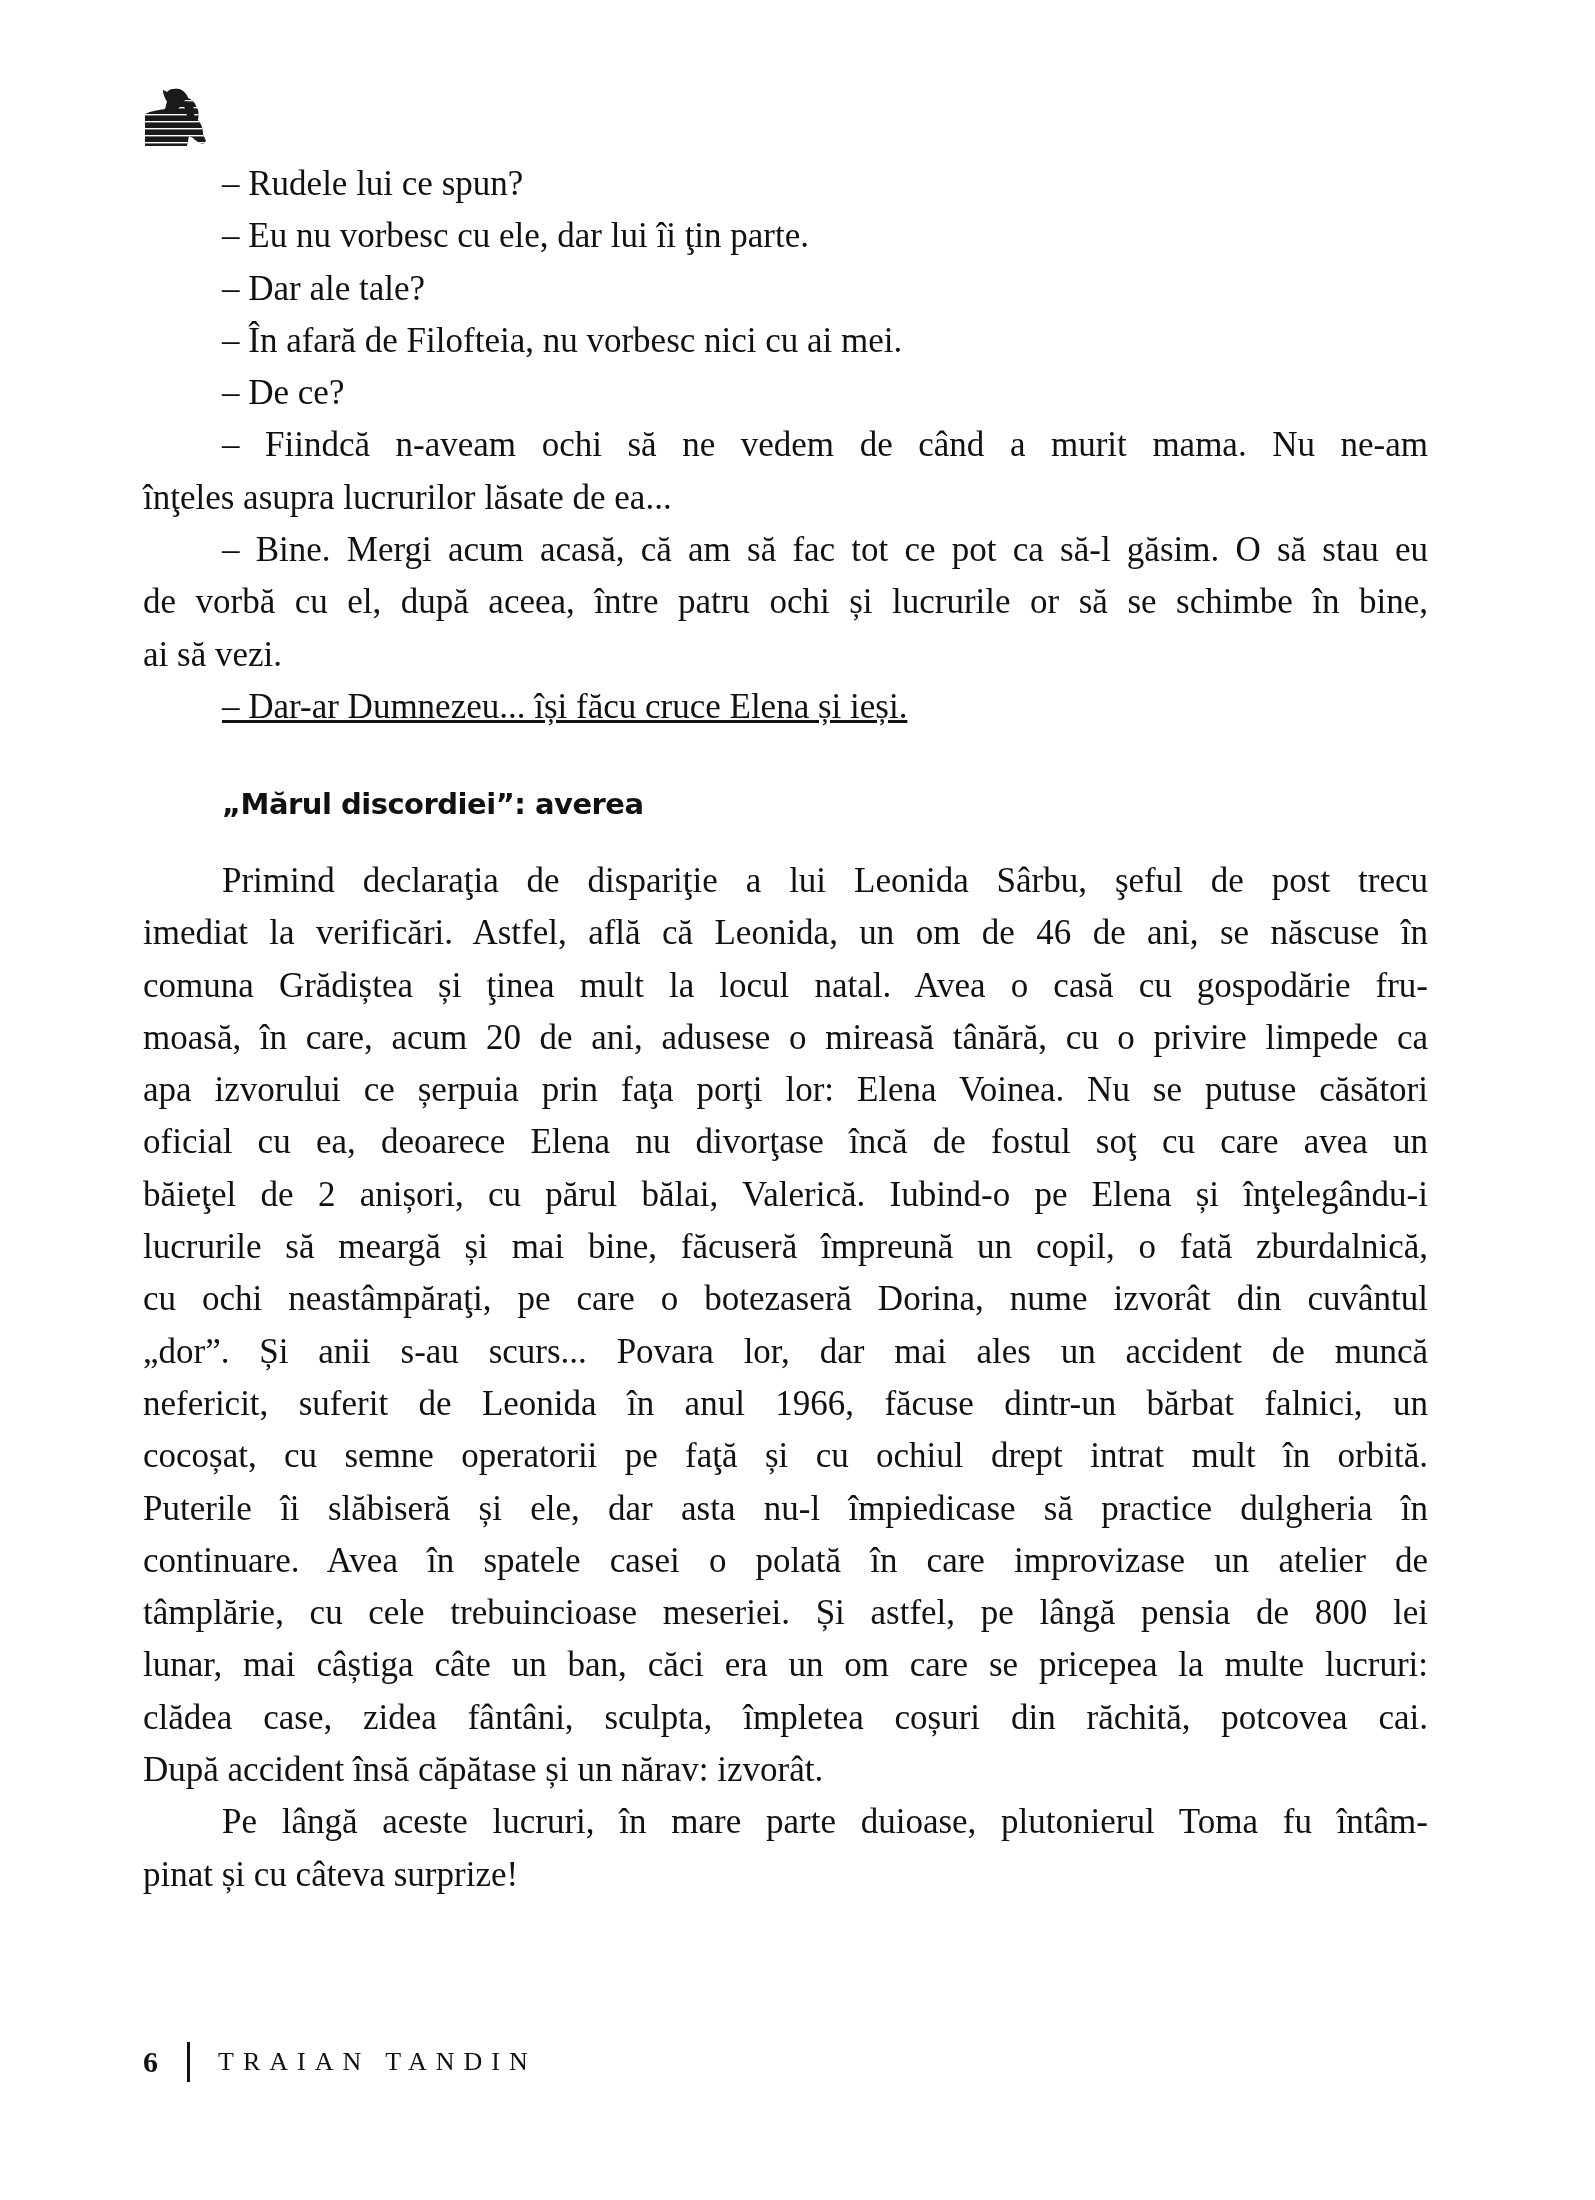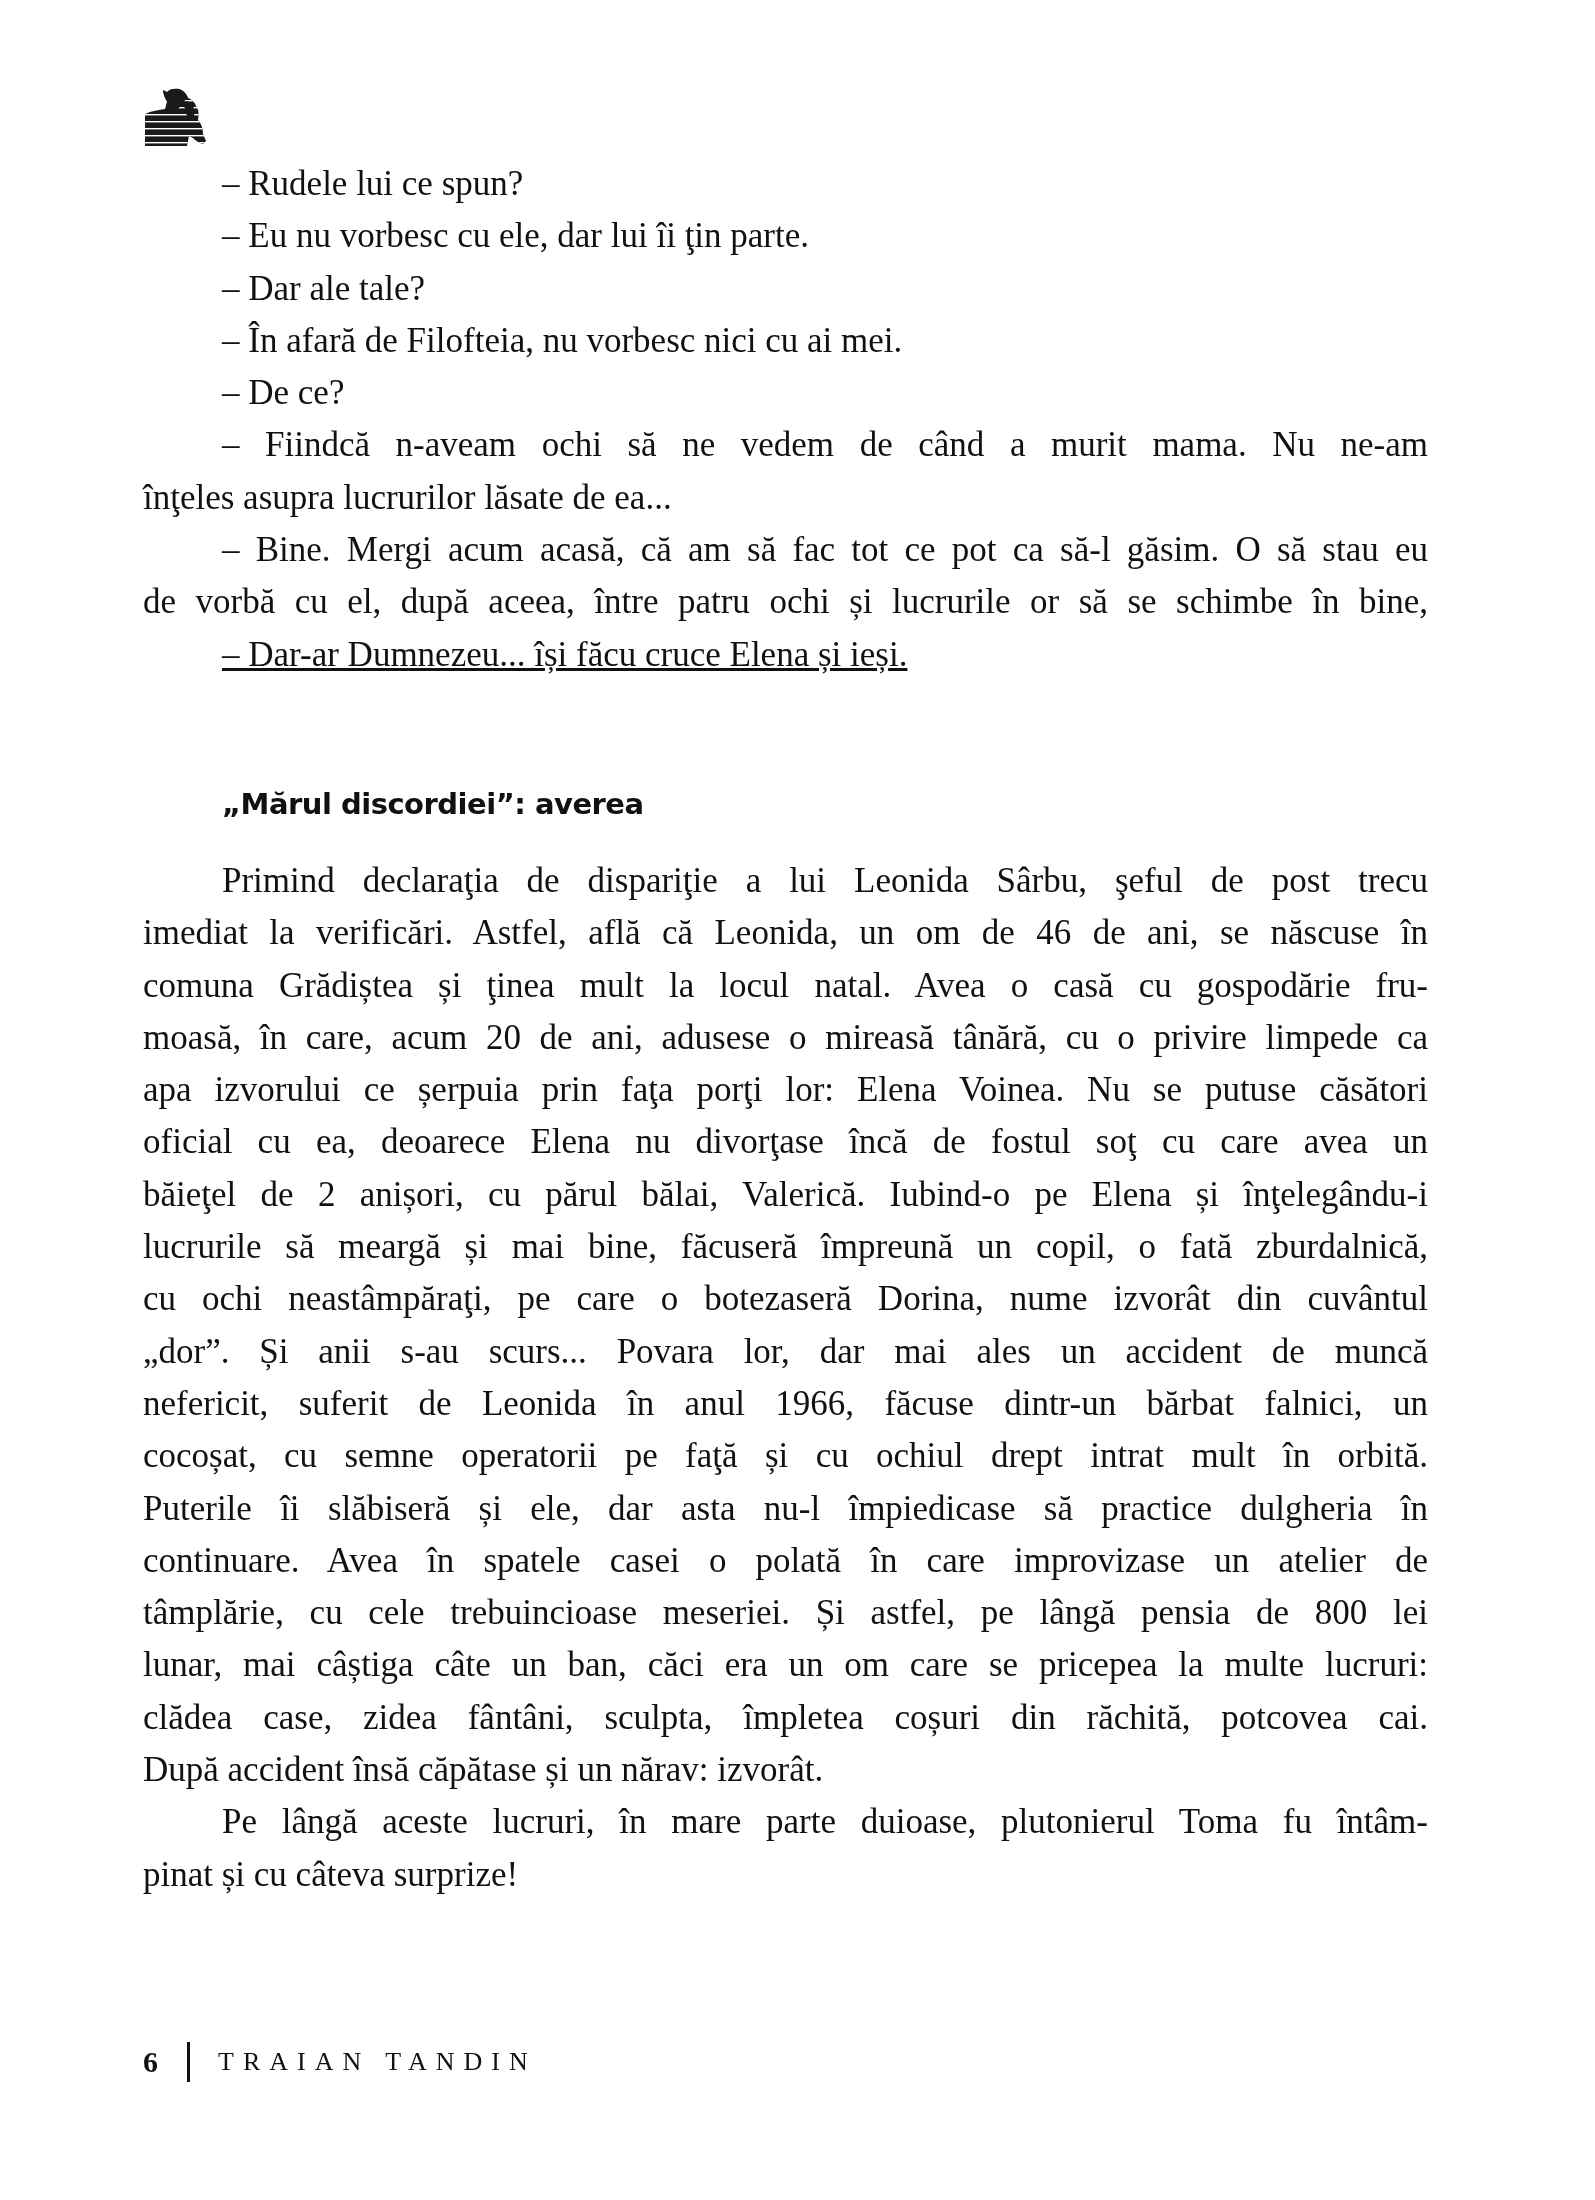--- a/index.html
+++ b/index.html
@@ -61,20 +61,21 @@
   <div class="block" style="top:158px;">
     <div class="ln indent"><span style="white-space: nowrap;">– Rudele lui ce spun?</span></div>
     <div class="ln indent"><span style="white-space: nowrap;">– Eu nu vorbesc cu ele, dar lui îi ţin parte.</span></div>
     <div class="ln indent"><span style="white-space: nowrap;">– Dar ale tale?</span></div>
     <div class="ln indent"><span style="white-space: nowrap;">– În afară de Filofteia, nu vorbesc nici cu ai mei.</span></div>
     <div class="ln indent"><span style="white-space: nowrap;">– De ce?</span></div>
     <div class="ln indent just">– Fiindcă n-aveam ochi să ne vedem de când a murit mama. Nu ne-am</div>
     <div class="ln"><span style="white-space: nowrap; text-align: right;">înţeles asupra lucrurilor lăsate de ea...</span></div>
     <div class="ln indent just">– Bine. Mergi acum acasă, că am să fac tot ce pot ca să-l găsim. O să stau eu</div>
     <div class="ln just">de vorbă cu el, după aceea, între patru ochi și lucrurile or să se schimbe în bine,</div>
+    <div class="ln"><span style="white-space: nowrap;">ai să vezi.</span></div>
     <div class="ln indent"><span style="white-space: nowrap; text-decoration: underline;">– Dar-ar Dumnezeu... își făcu cruce Elena și ieși.</span></div>
   </div>
 
   <div class="heading">„Mărul discordiei”: averea</div>
 
   <div class="block" style="top:855px;">
     <div class="ln indent just">Primind declaraţia de dispariţie a lui Leonida Sârbu, şeful de post trecu</div>
     <div class="ln just">imediat la verificări. Astfel, află că Leonida, un om de 46 de ani, se născuse în</div>
     <div class="ln just">comuna Grădiștea și ţinea mult la locul natal. Avea o casă cu gospodărie fru-</div>
     <div class="ln just">moasă, în care, acum 20 de ani, adusese o mireasă tânără, cu o privire limpede ca</div>

